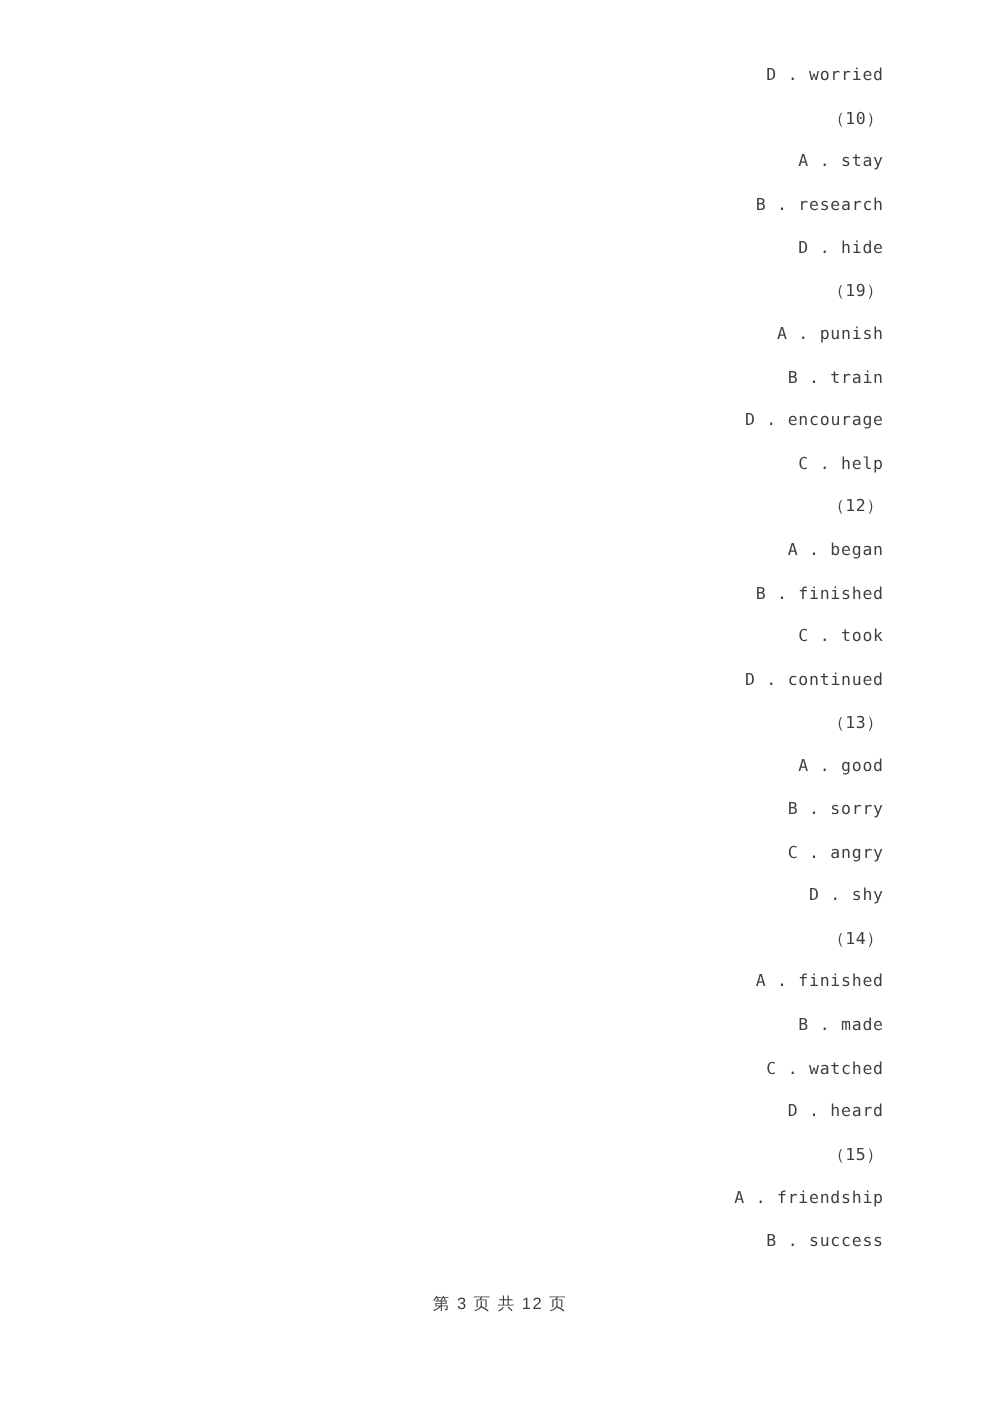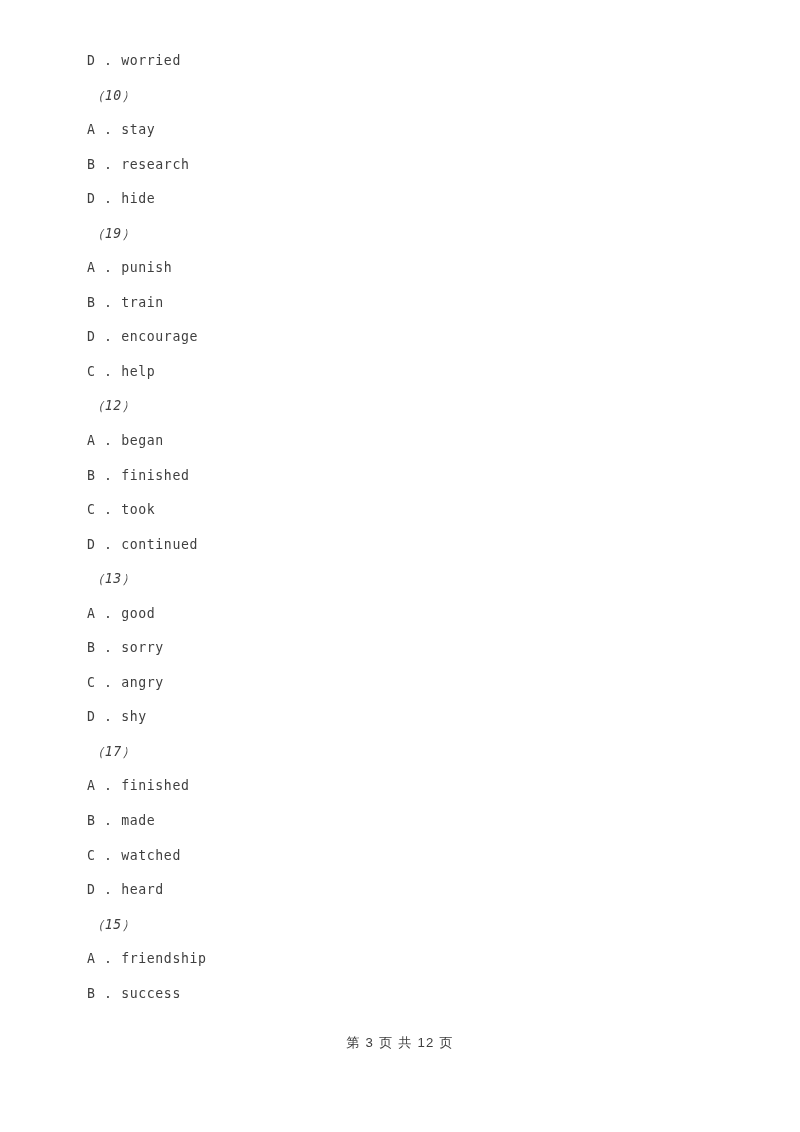--- a/index.html
+++ b/index.html
@@ -33,29 +33,29 @@
     width: 620px;
   }
 
   .line {
     height: 34.55px;
     line-height: 34.55px;
     font-size: 13.2px;
     letter-spacing: 0.6px;
     white-space: pre;
     color: #3f3f3f;
+    text-align: right;
   }
 
   .line.option {
     padding-left: 0px;
   }
 
   .line.qnum {
     padding-left: 4px;
-    font-style: italic;
   }
 
   .footer {
     position: absolute;
     left: 0;
     top: 1031px;
     width: 800px;
     text-align: center;
     font-size: 13.2px;
     line-height: 24px;
@@ -84,21 +84,21 @@
       <div class="line qnum">（12）</div>
       <div class="line option">A . began</div>
       <div class="line option">B . finished</div>
       <div class="line option">C . took</div>
       <div class="line option">D . continued</div>
       <div class="line qnum">（13）</div>
       <div class="line option">A . good</div>
       <div class="line option">B . sorry</div>
       <div class="line option">C . angry</div>
       <div class="line option">D . shy</div>
-      <div class="line qnum">（17）</div>
+      <div class="line qnum">（14）</div>
       <div class="line option">A . finished</div>
       <div class="line option">B . made</div>
       <div class="line option">C . watched</div>
       <div class="line option">D . heard</div>
       <div class="line qnum">（15）</div>
       <div class="line option">A . friendship</div>
       <div class="line option">B . success</div>
     </div>
 
   <div class="footer">第 3 页 共 12 页</div>

